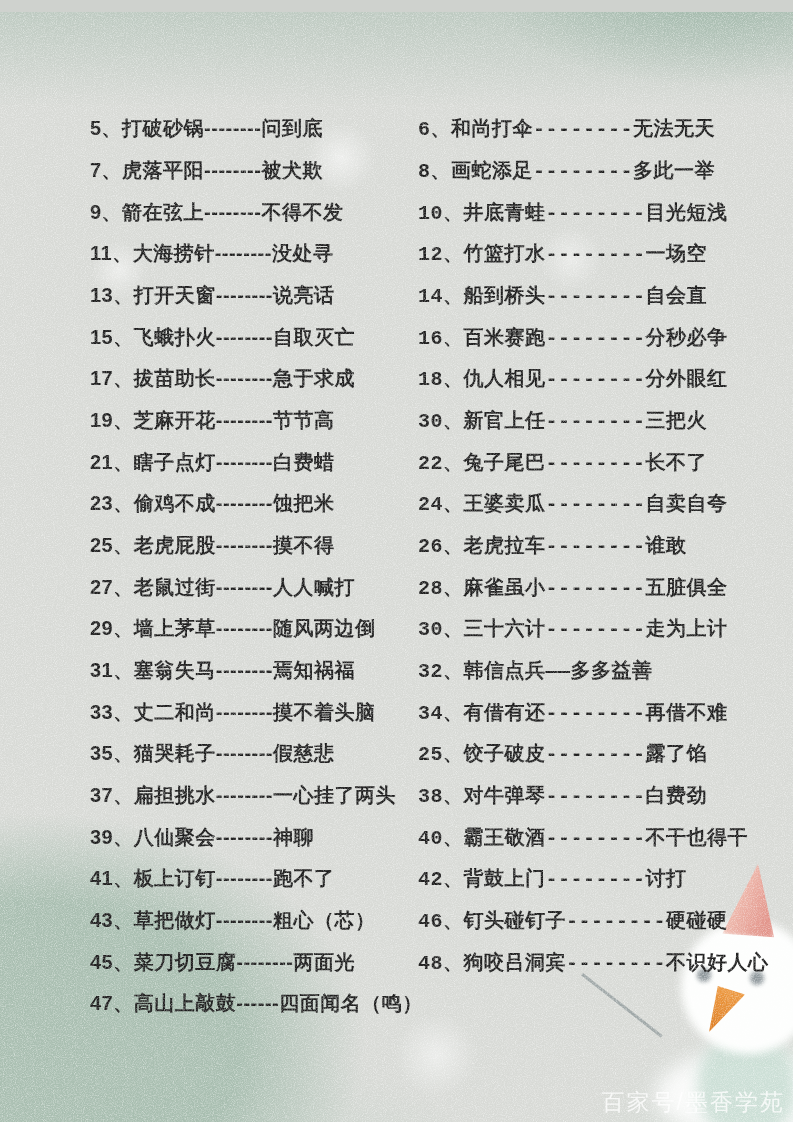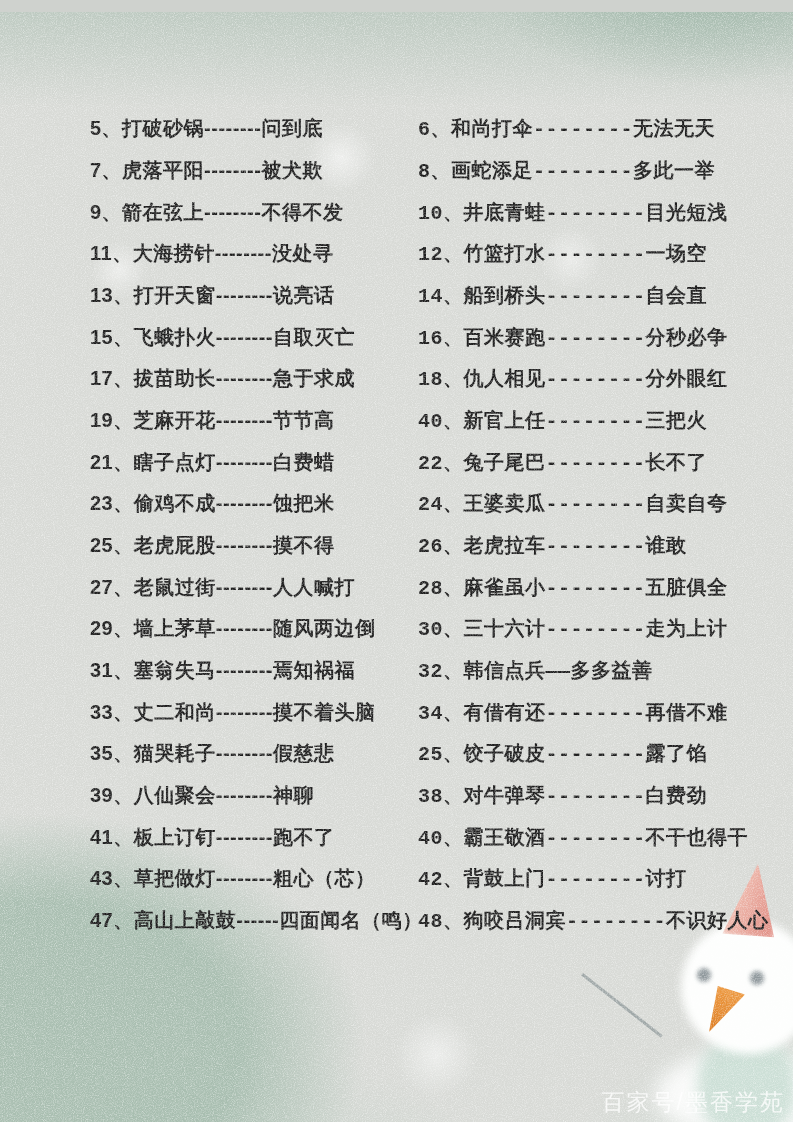--- a/index.html
+++ b/index.html
@@ -84,46 +84,49 @@
     <div class="row">17、拔苗助长--------急于求成</div>
     <div class="row">19、芝麻开花--------节节高</div>
     <div class="row">21、瞎子点灯--------白费蜡</div>
     <div class="row">23、偷鸡不成--------蚀把米</div>
     <div class="row">25、老虎屁股--------摸不得</div>
     <div class="row">27、老鼠过街--------人人喊打</div>
     <div class="row">29、墙上茅草--------随风两边倒</div>
     <div class="row">31、塞翁失马--------焉知祸福</div>
     <div class="row">33、丈二和尚--------摸不着头脑</div>
     <div class="row">35、猫哭耗子--------假慈悲</div>
+    <div class="row">37、扁担挑水--------一心挂了两头</div>
     <div class="row">39、八仙聚会--------神聊</div>
     <div class="row">41、板上订钉--------跑不了</div>
     <div class="row">43、草把做灯--------粗心（芯）</div>
+    <div class="row">45、菜刀切豆腐--------两面光</div>
     <div class="row">47、高山上敲鼓------四面闻名（鸣）</div>
   </div>
 
   <div class="col col-right">
     <div class="row">6、和尚打伞--------无法无天</div>
     <div class="row">8、画蛇添足--------多此一举</div>
     <div class="row">10、井底青蛙--------目光短浅</div>
     <div class="row">12、竹篮打水--------一场空</div>
     <div class="row">14、船到桥头--------自会直</div>
     <div class="row">16、百米赛跑--------分秒必争</div>
     <div class="row">18、仇人相见--------分外眼红</div>
-    <div class="row">40、新官上任--------三把火</div>
+    <div class="row">30、新官上任--------三把火</div>
     <div class="row">22、兔子尾巴--------长不了</div>
     <div class="row">24、王婆卖瓜--------自卖自夸</div>
     <div class="row">26、老虎拉车--------谁敢</div>
     <div class="row">28、麻雀虽小--------五脏俱全</div>
     <div class="row">30、三十六计--------走为上计</div>
     <div class="row">32、韩信点兵——多多益善</div>
     <div class="row">34、有借有还--------再借不难</div>
     <div class="row">25、饺子破皮--------露了馅</div>
     <div class="row">38、对牛弹琴--------白费劲</div>
     <div class="row">40、霸王敬酒--------不干也得干</div>
     <div class="row">42、背鼓上门--------讨打</div>
+    <div class="row">46、钉头碰钉子--------硬碰硬</div>
     <div class="row">48、狗咬吕洞宾--------不识好人心</div>
   </div>
 
   <div class="watermark">百家号/墨香学苑</div>
 
   <svg class="noise" width="793" height="1122">
     <filter id="grain">
       <feTurbulence type="fractalNoise" baseFrequency="0.9" numOctaves="2" seed="7"></feTurbulence>
       <feColorMatrix type="matrix" values="0 0 0 0 1  0 0 0 0 1  0 0 0 0 1  1.1 1.1 1.1 0 -1.5"></feColorMatrix>
     </filter>

